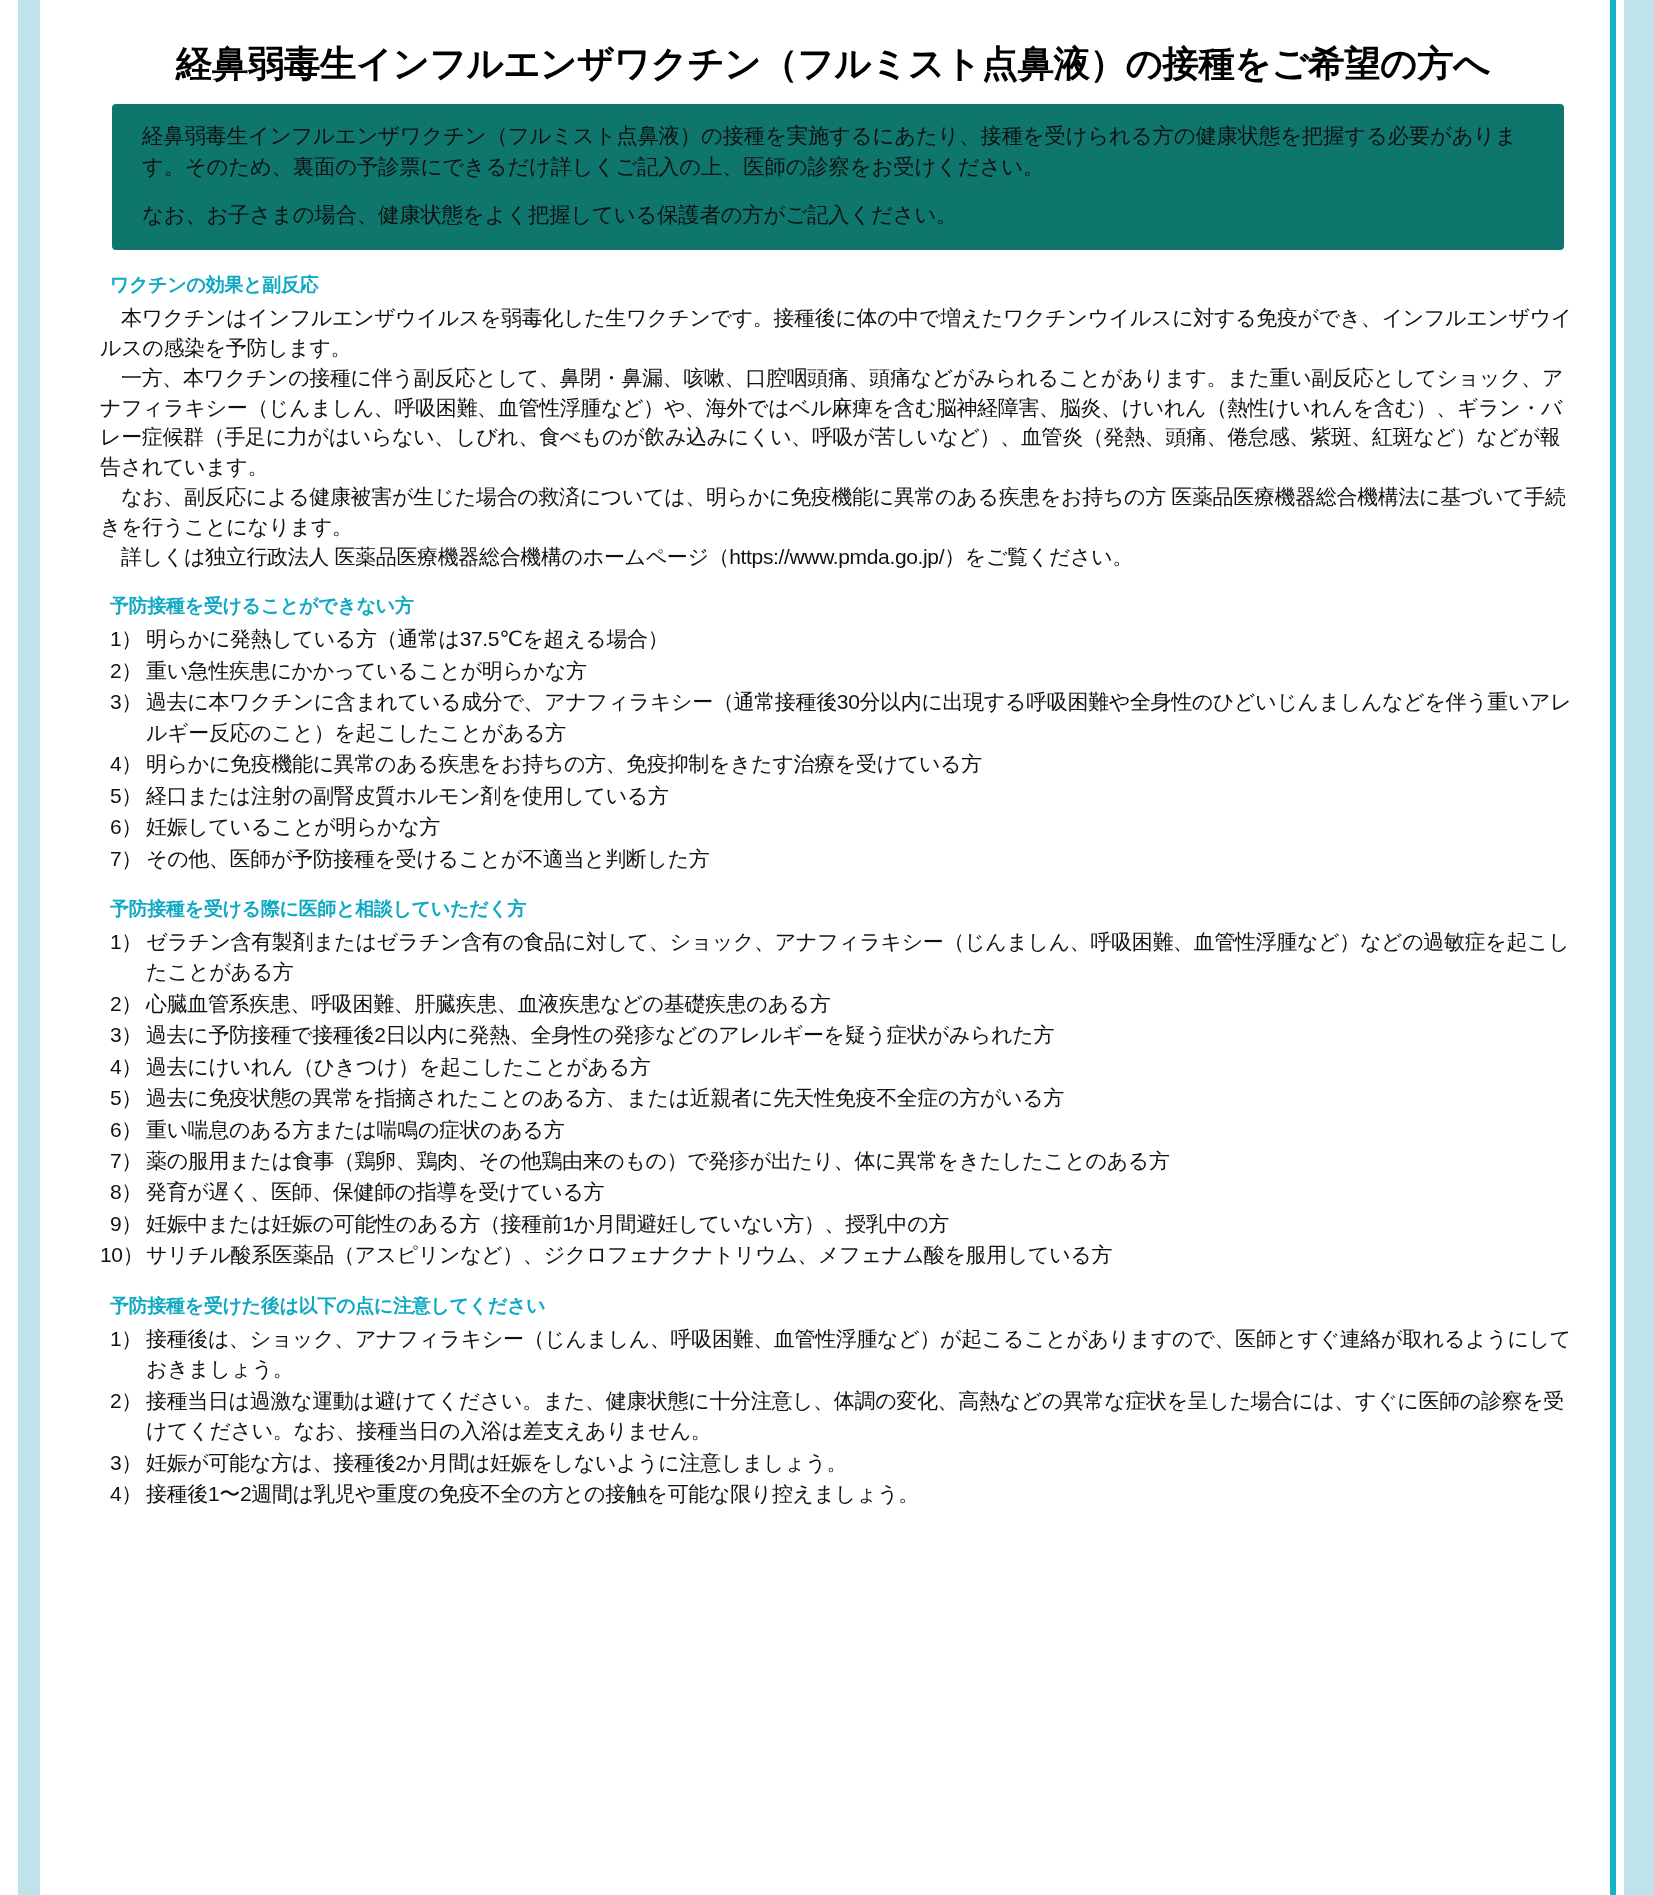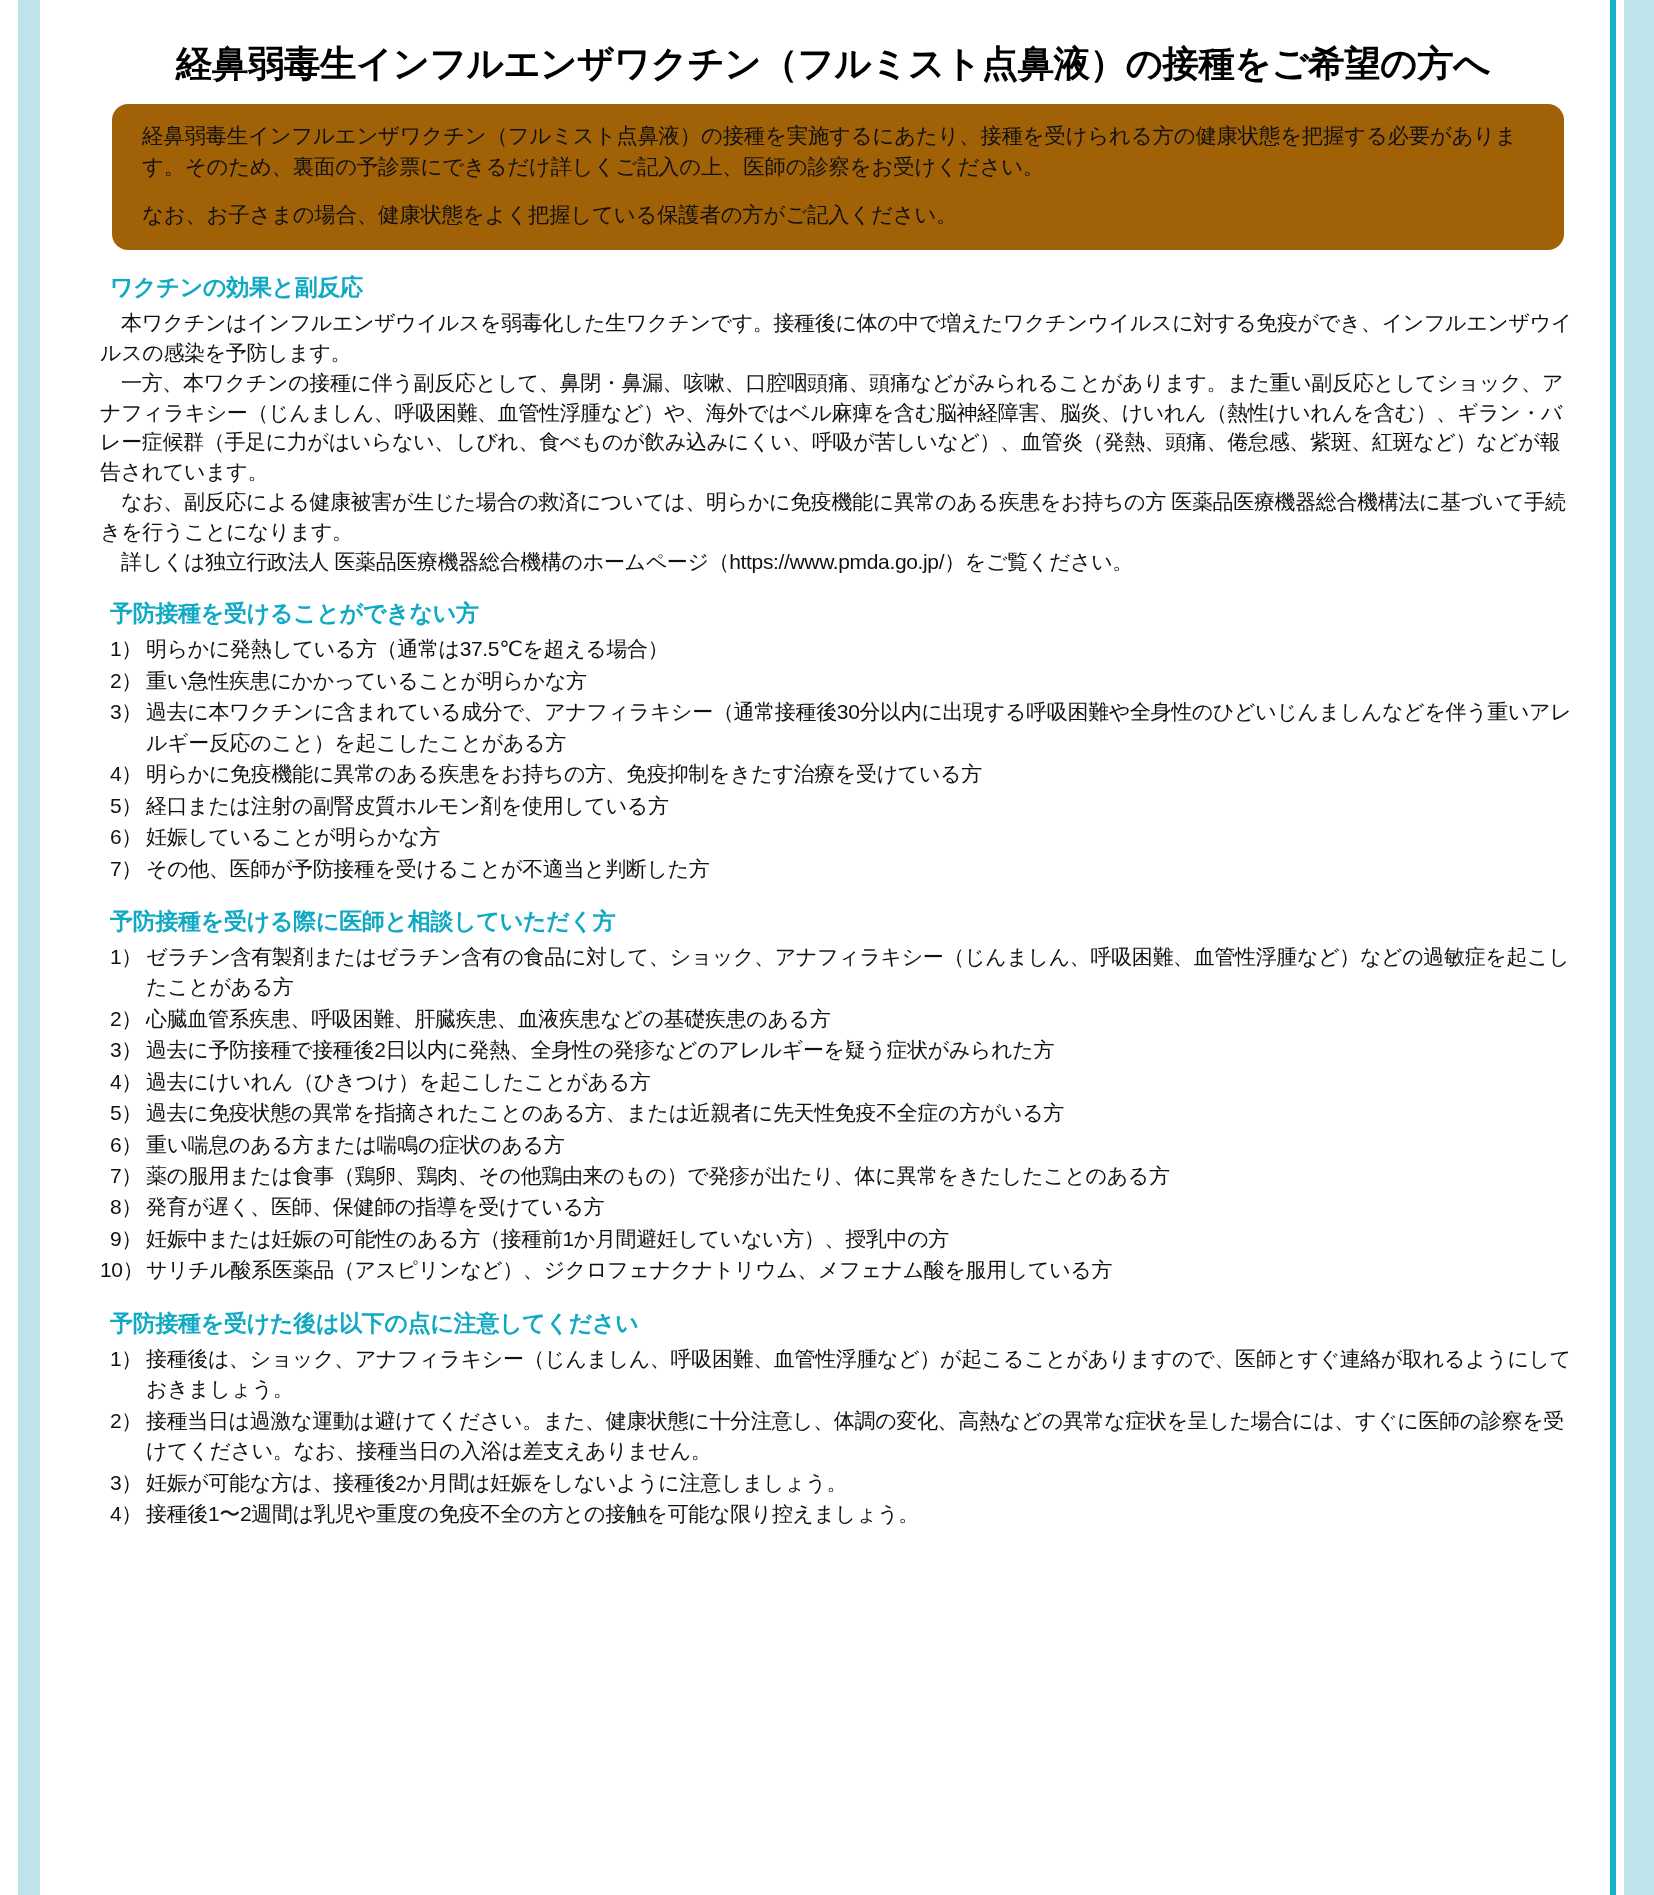--- a/index.html
+++ b/index.html
@@ -67,35 +67,35 @@
     font-size: 36.5px;
     font-weight: bold;
     letter-spacing: -0.5px;
     margin: 14px 0 18px 0;
     text-align: center;
     color: #000000;
     line-height: 1.2;
   }
 
   .lead-box {
-    background: #a16207;
-    border-radius: 16px;
+    background: #0f766e;
+    border-radius: 4px;
     padding: 17px 26px 19px 30px;
     margin: 0 14px 20px 24px;
     font-size: 21.4px;
     line-height: 1.47;
     letter-spacing: -0.2px;
     color: #111;
   }
   .lead-box p { margin: 0; }
   .lead-box p + p { margin-top: 16px; }
 
   h2.section-title {
     color: #10a9c4;
-    font-size: 23px;
+    font-size: 19px;
     font-weight: bold;
     margin: 22px 0 5px 22px;
     letter-spacing: -0.3px;
   }
 
   .body-text {
     font-size: 21px;
     line-height: 1.42;
     letter-spacing: -0.35px;
     margin: 0 6px 0 12px;

